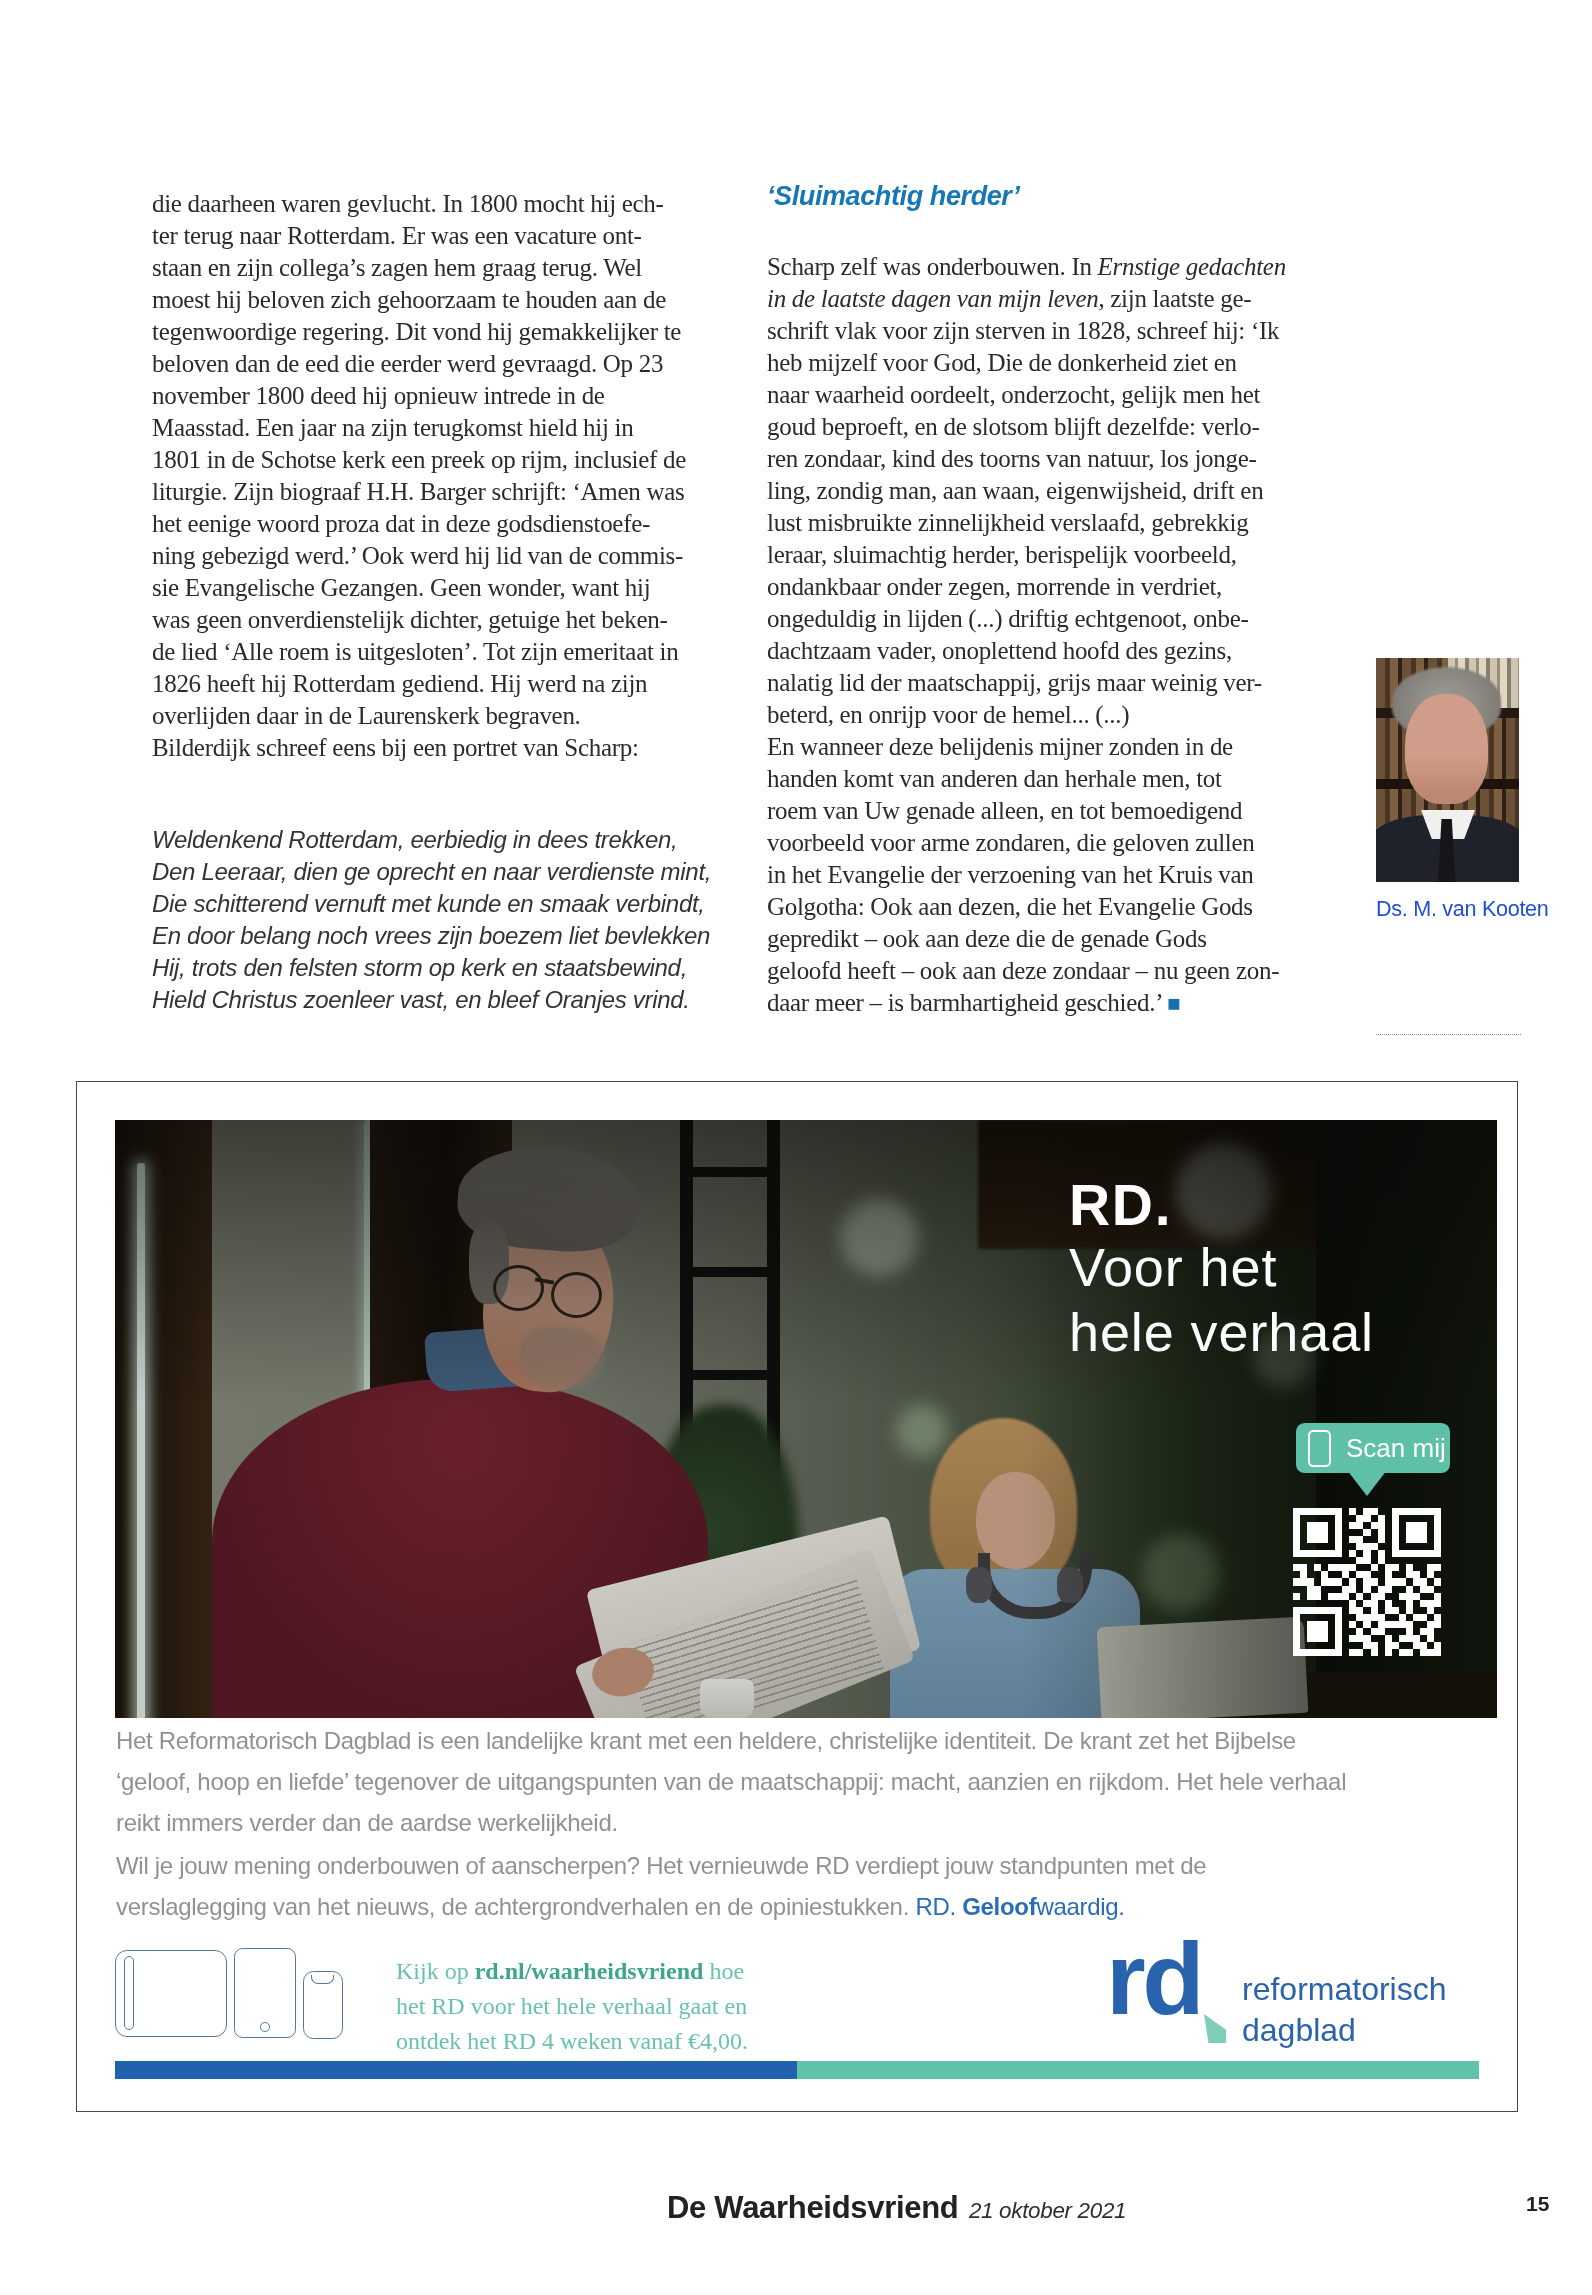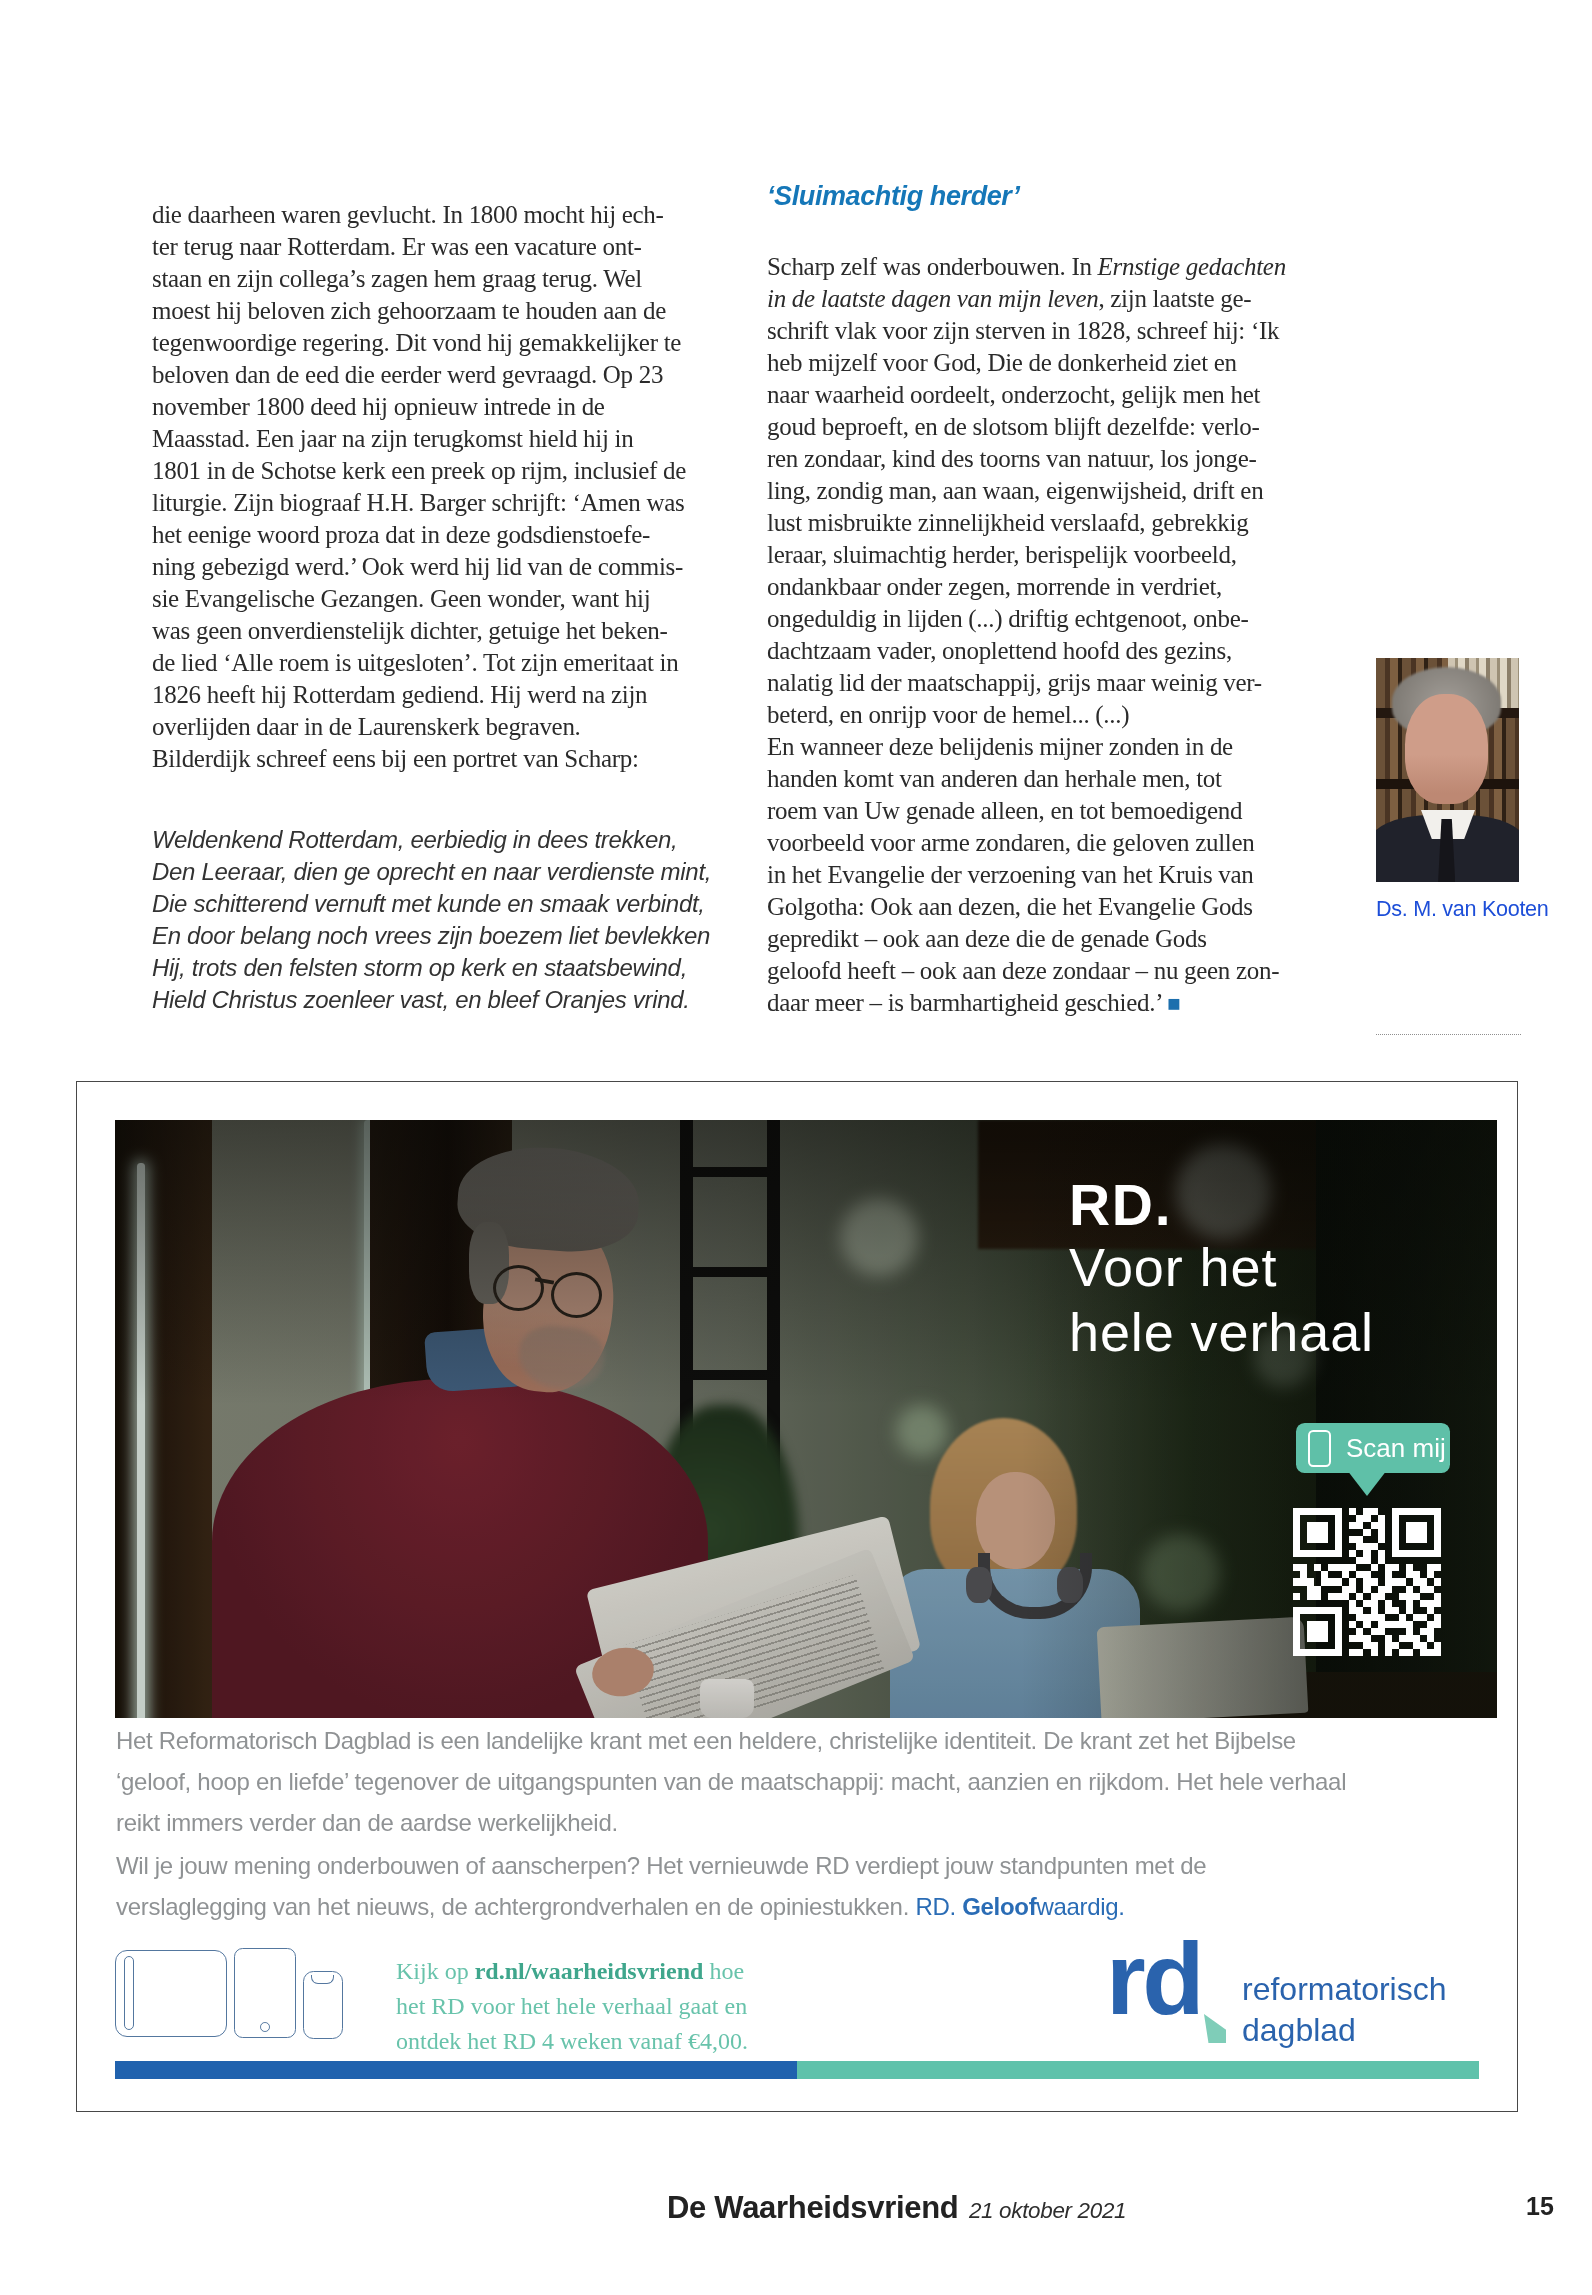--- a/index.html
+++ b/index.html
@@ -145,28 +145,28 @@
   .rd-leaf{position:absolute;left:1127px;top:932px;width:22.4px;height:29px;background:#7fcdb8;
      clip-path:polygon(0 0,100% 55%,100% 100%,20% 100%);}
   .rd-name{position:absolute;left:1165px;top:887px;font-weight:normal;font-size:32px;line-height:41px;color:#2a63ad;}
   .bar-blue{position:absolute;left:38px;top:979px;width:682px;height:18px;background:#2062ae;}
   .bar-teal{position:absolute;left:720px;top:979px;width:682px;height:18px;background:#5fc2ab;}
 
   
   .footer{left:667px;top:2190px;display:flex;align-items:baseline;gap:10.4px;}
   .f-mag{font-weight:bold;font-size:31px;color:#222;letter-spacing:-0.3px;}
   .f-date{font-style:italic;font-size:22.4px;color:#2e2e2e;letter-spacing:-0.3px;}
-  .f-num{left:1526px;top:2192px;font-weight:bold;font-size:25px;color:#222;}
+  .f-num{left:1526px;top:2192px;font-weight:bold;font-size:21px;color:#222;}
 </style>
 </head>
 <body>
 
 <div id="page">
 
-  <div class="abs serif-body" style="left:152px;top:199px;width:595px;">die daarheen waren gevlucht. In 1800 mocht hij ech-
+  <div class="abs serif-body" style="left:152px;top:188px;width:595px;">die daarheen waren gevlucht. In 1800 mocht hij ech-
 ter terug naar Rotterdam. Er was een vacature ont-
 staan en zijn collega’s zagen hem graag terug. Wel
 moest hij beloven zich gehoorzaam te houden aan de
 tegenwoordige regering. Dit vond hij gemakkelijker te
 beloven dan de eed die eerder werd gevraagd. Op 23
 november 1800 deed hij opnieuw intrede in de
 Maasstad. Een jaar na zijn terugkomst hield hij in
 1801 in de Schotse kerk een preek op rijm, inclusief de
 liturgie. Zijn biograaf H.H. Barger schrijft: ‘Amen was
 het eenige woord proza dat in deze godsdienstoefe-

